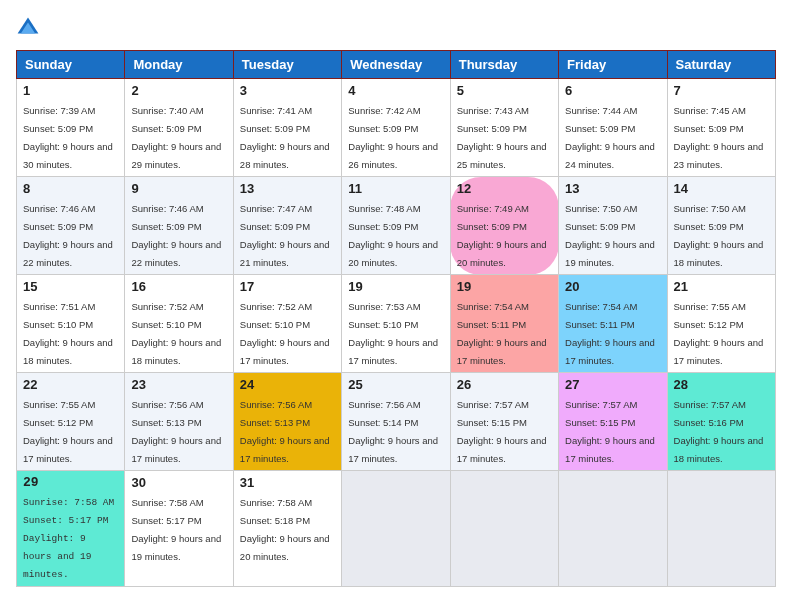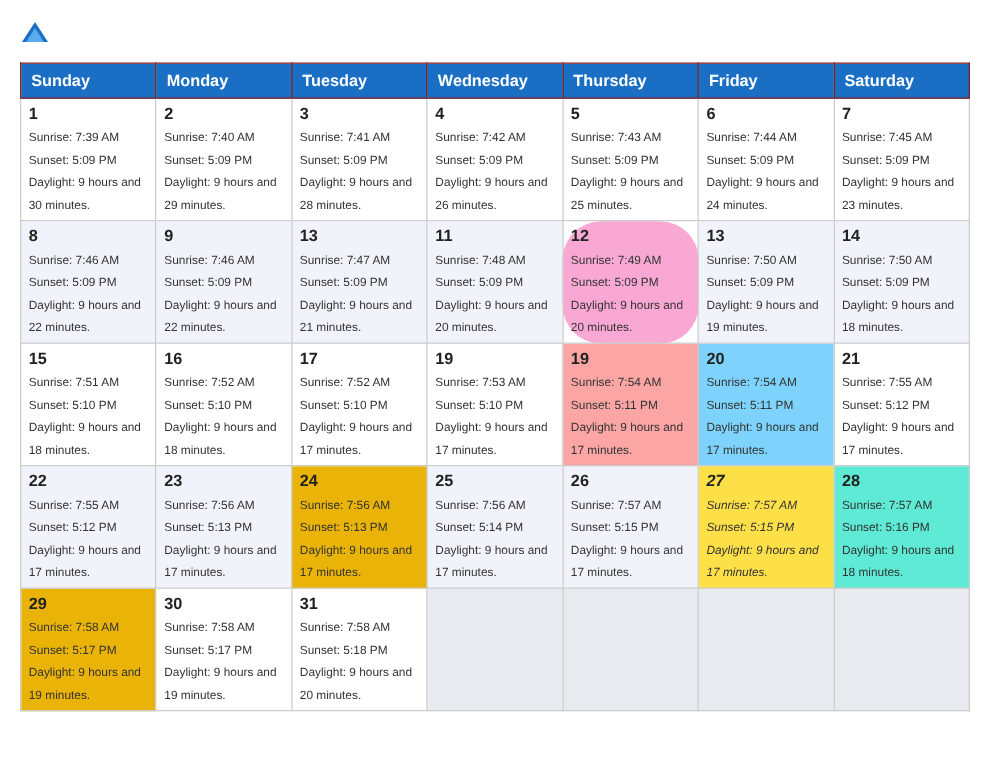--- a/index.html
+++ b/index.html
@@ -152,25 +152,25 @@
         <td style="background: #fca5a5;"><span class="day-num">19</span><span class="day-info">Sunrise: 7:54 AM<br>Sunset: 5:11 PM<br>Daylight: 9 hours and 17 minutes.</span></td>
         <td style="background: #7dd3fc;"><span class="day-num">20</span><span class="day-info">Sunrise: 7:54 AM<br>Sunset: 5:11 PM<br>Daylight: 9 hours and 17 minutes.</span></td>
         <td style="background: rgb(255, 255, 255);"><span class="day-num">21</span><span class="day-info">Sunrise: 7:55 AM<br>Sunset: 5:12 PM<br>Daylight: 9 hours and 17 minutes.</span></td>
       </tr>
       <tr>
         <td style="background: rgb(240, 244, 250);"><span class="day-num">22</span><span class="day-info">Sunrise: 7:55 AM<br>Sunset: 5:12 PM<br>Daylight: 9 hours and 17 minutes.</span></td>
         <td style="background: rgb(240, 244, 250);"><span class="day-num">23</span><span class="day-info">Sunrise: 7:56 AM<br>Sunset: 5:13 PM<br>Daylight: 9 hours and 17 minutes.</span></td>
         <td style="background: #eab308;"><span class="day-num">24</span><span class="day-info">Sunrise: 7:56 AM<br>Sunset: 5:13 PM<br>Daylight: 9 hours and 17 minutes.</span></td>
         <td style="background: rgb(240, 244, 250);"><span class="day-num">25</span><span class="day-info">Sunrise: 7:56 AM<br>Sunset: 5:14 PM<br>Daylight: 9 hours and 17 minutes.</span></td>
         <td style="background: rgb(240, 244, 250); margin-left: 14px;"><span class="day-num">26</span><span class="day-info">Sunrise: 7:57 AM<br>Sunset: 5:15 PM<br>Daylight: 9 hours and 17 minutes.</span></td>
-        <td style="background: #fde047; font-style: italic;"><span class="day-num">27</span><span class="day-info">Sunrise: 7:57 AM<br>Sunset: 5:15 PM<br>Daylight: 9 hours and 17 minutes.</span></td>
+        <td style="background: #f0abfc;"><span class="day-num">27</span><span class="day-info">Sunrise: 7:57 AM<br>Sunset: 5:15 PM<br>Daylight: 9 hours and 17 minutes.</span></td>
         <td style="background: #5eead4;"><span class="day-num">28</span><span class="day-info">Sunrise: 7:57 AM<br>Sunset: 5:16 PM<br>Daylight: 9 hours and 18 minutes.</span></td>
       </tr>
       <tr>
-        <td style="background: #eab308;"><span class="day-num">29</span><span class="day-info">Sunrise: 7:58 AM<br>Sunset: 5:17 PM<br>Daylight: 9 hours and 19 minutes.</span></td>
+        <td style="background: #5eead4; font-family: Liberation Mono, monospace;"><span class="day-num">29</span><span class="day-info">Sunrise: 7:58 AM<br>Sunset: 5:17 PM<br>Daylight: 9 hours and 19 minutes.</span></td>
         <td style="background: rgb(255, 255, 255);"><span class="day-num">30</span><span class="day-info">Sunrise: 7:58 AM<br>Sunset: 5:17 PM<br>Daylight: 9 hours and 19 minutes.</span></td>
         <td style="background: rgb(255, 255, 255);"><span class="day-num">31</span><span class="day-info">Sunrise: 7:58 AM<br>Sunset: 5:18 PM<br>Daylight: 9 hours and 20 minutes.</span></td>
         <td class="cell-empty">&nbsp;</td>
         <td class="cell-empty">&nbsp;</td>
         <td class="cell-empty">&nbsp;</td>
         <td class="cell-empty">&nbsp;</td>
       </tr>
     </tbody>
 </table>
 

